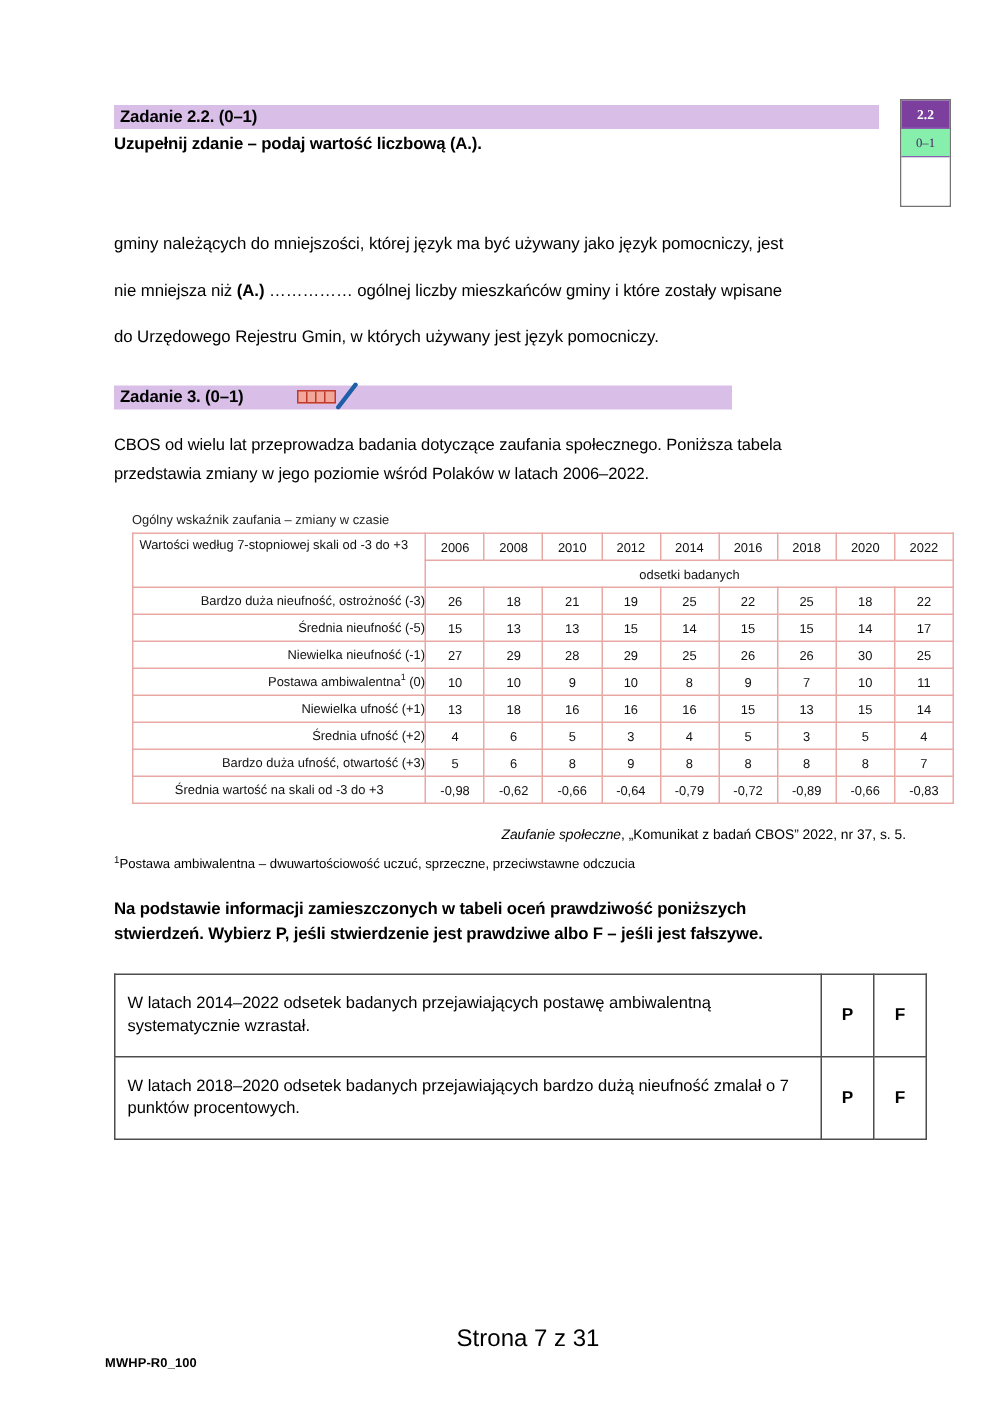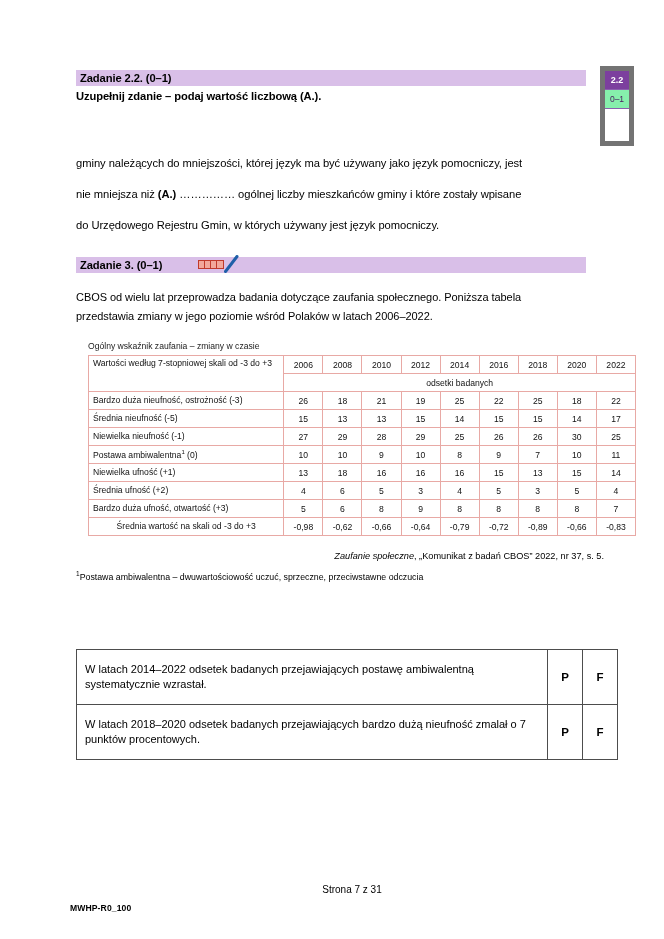--- a/index.html
+++ b/index.html
@@ -36,22 +36,23 @@
     letter-spacing: -0.1px;
     white-space: nowrap;
   }
 
   
   .score-box {
     position: absolute;
     left: 600px;
     top: 66px;
     width: 34px;
-    border: 5px solid #737373;
+    border: 1px solid #737373;
     box-sizing: border-box;
+    font-family: Liberation Serif, serif;
   }
   .score-num {
     background: #7c3f9e;
     color: #ffffff;
     font-size: 9px;
     font-weight: bold;
     text-align: center;
     height: 18px;
     line-height: 18px;
     border-bottom: 1px solid #8a5fad;
@@ -142,21 +143,21 @@
   }
   table.data th,
   table.data td {
     border: 1px solid #e8a9a5;
     padding: 0;
     height: 17px;
     font-weight: normal;
     vertical-align: middle;
   }
   table.data .rowlabel {
-    text-align: left;
+    text-align: right;
     padding-left: 4px;
     width: 175px;
     line-height: 1.25;
   }
   table.data .num {
     text-align: center;
     width: 35px;
   }
   table.data .yearhead {
     text-align: center;
@@ -232,21 +233,21 @@
     font-size: 11.5px;
   }
 
   
   .page-number {
     position: absolute;
     left: 0;
     right: 0;
     top: 884px;
     text-align: center;
-    font-size: 10px;
+    font-size: 16px;
     margin-left: 40px;
   }
   .sheet-code {
     position: absolute;
     left: 70px;
     top: 903px;
     font-size: 8.6px;
     font-weight: bold;
     letter-spacing: 0.1px;
   }
@@ -265,21 +266,21 @@
   <div class="abs body-line" style="left:76px; top:157px;">gminy należących do mniejszości, której język ma być używany jako język pomocniczy, jest</div>
   <div class="abs body-line" style="left:76px; top:188px;">nie mniejsza niż <b>(A.)</b> …………… ogólnej liczby mieszkańców gminy i które zostały wpisane</div>
   <div class="abs body-line" style="left:76px; top:219px;">do Urzędowego Rejestru Gmin, w których używany jest język pomocniczy.</div>
 
   <div class="score-box">
     <div class="score-num">2.2</div>
     <div class="score-range">0–1</div>
     <div class="score-blank"></div>
   </div>
 
-  <div class="task-band" id="band-3" style="left: 76px; top: 257px; width: 510px;">
+  <div class="task-band" id="band-3" style="left: 76px; top: 257px; width: 412px;">
     <div class="task-band-label">Zadanie 3. (0–1)</div>
   </div>
 
   <div class="task-icon" style="left:198px; top:255px;">
     <div class="icon-squares">
       <i></i>
         <i></i>
         <i></i>
         <i></i>
     </div>
@@ -414,20 +415,24 @@
   </table>
 
   <div class="source-note">
     <em>Zaufanie społeczne</em><span>, „Komunikat z badań CBOS” 2022, nr 37, s. 5.</span>
   </div>
 
   <div class="footnote">
     <sup>1</sup><span>Postawa ambiwalentna – dwuwartościowość uczuć, sprzeczne, przeciwstawne odczucia</span>
   </div>
 
+  <div class="instruction-block">
+    <div>Na podstawie informacji zamieszczonych w tabeli oceń prawdziwość poniższych</div>
+    <div>stwierdzeń. Wybierz P, jeśli stwierdzenie jest prawdziwe albo F – jeśli jest fałszywe.</div>
+  </div>
 
   <table class="pf">
     <tbody>
       <tr>
         <td class="statement">W latach 2014–2022 odsetek badanych przejawiających postawę ambiwalentną systematycznie wzrastał.</td>
         <td class="choice">P</td>
         <td class="choice">F</td>
       </tr>
       <tr>
         <td class="statement">W latach 2018–2020 odsetek badanych przejawiających bardzo dużą nieufność zmalał o 7 punktów procentowych.</td>

